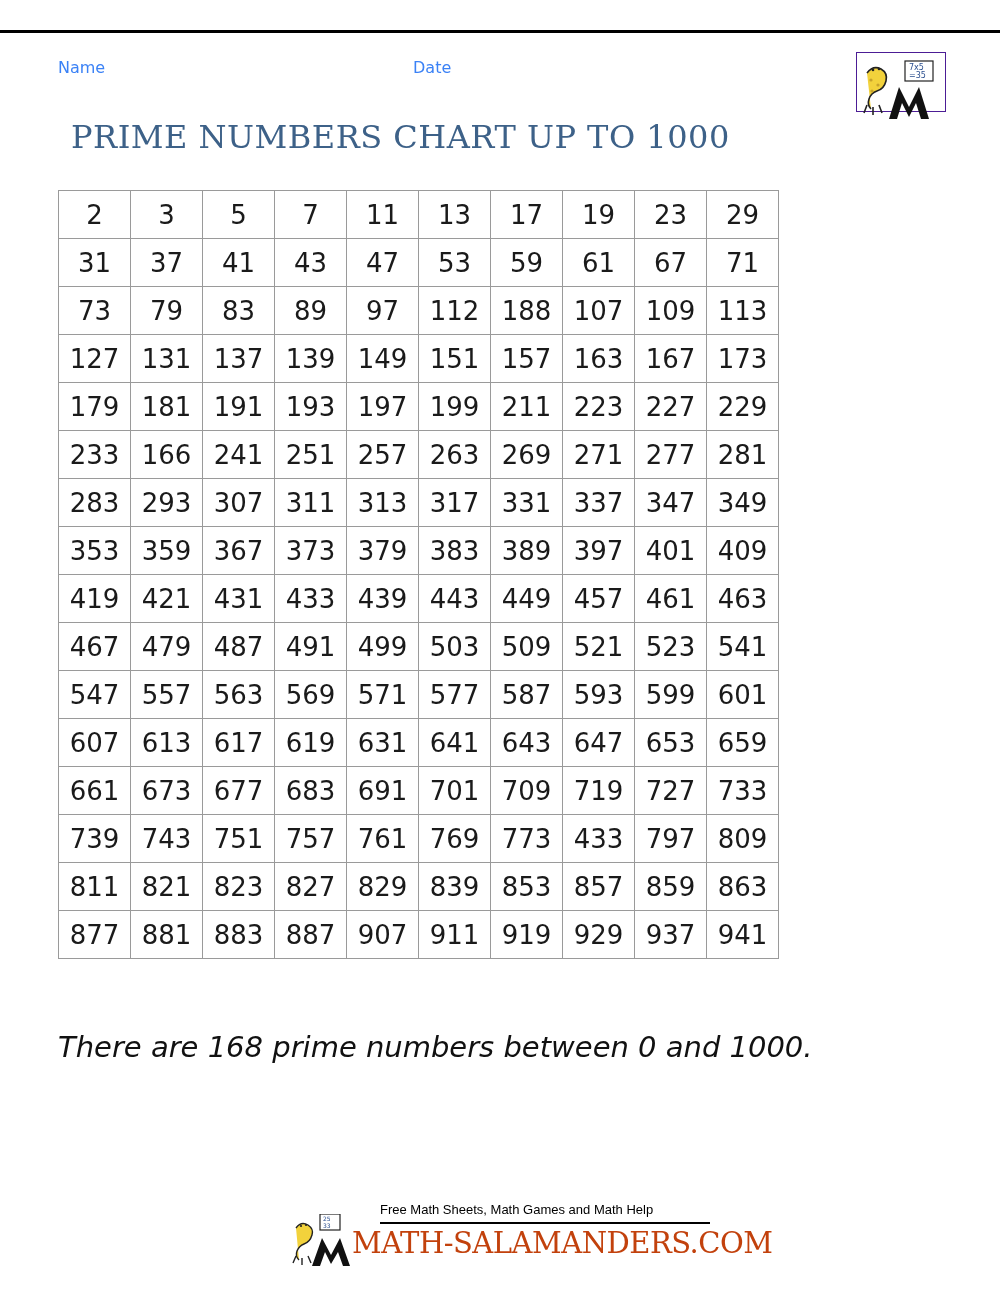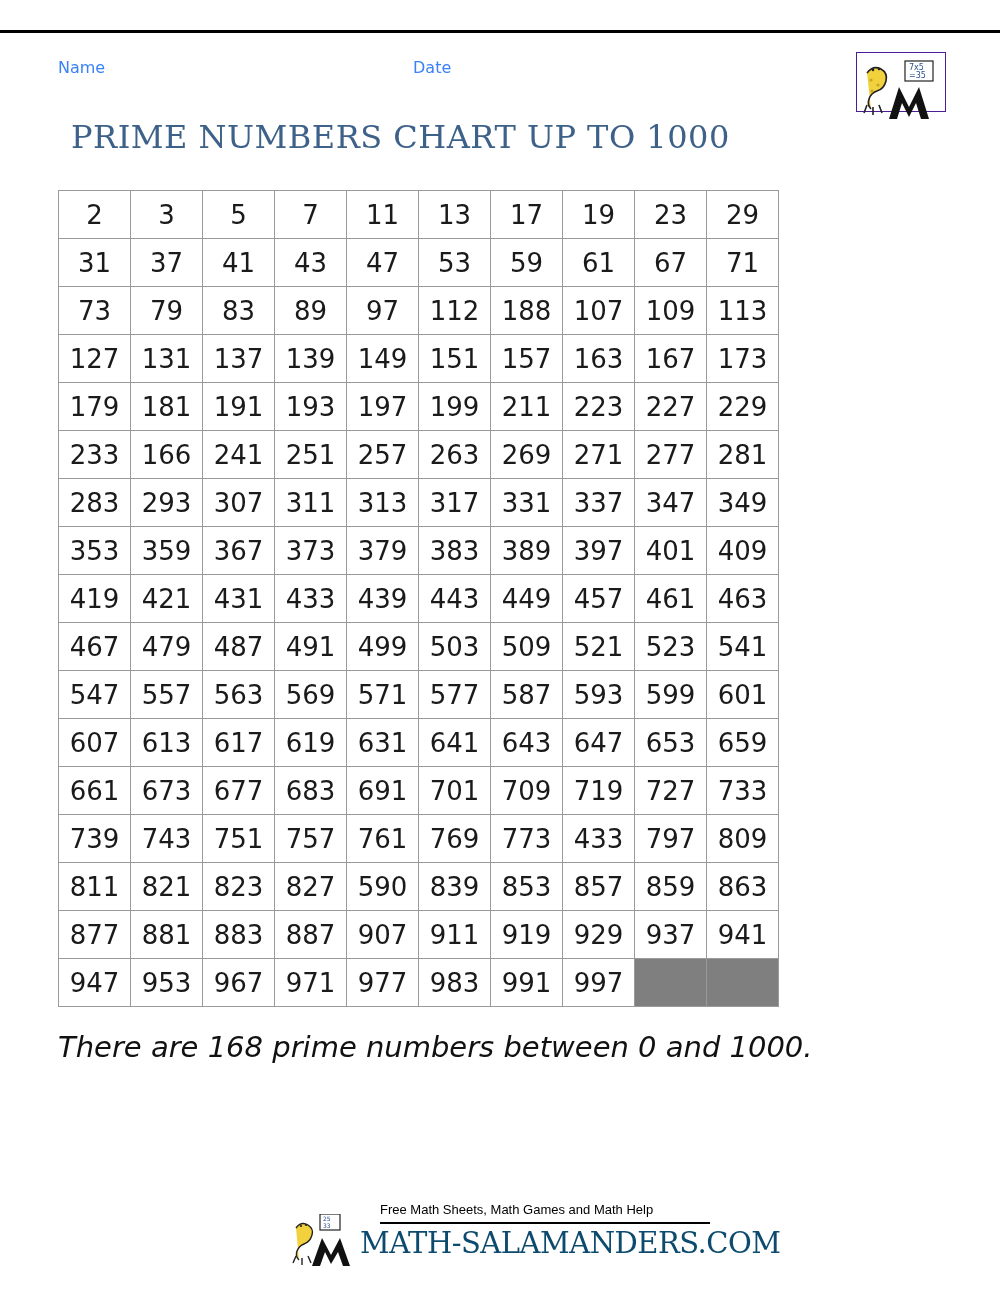--- a/index.html
+++ b/index.html
@@ -128,23 +128,22 @@
     height: 2px;
     background: #000;
   }
   .footer-domain {
     position: absolute;
     left: 62px;
     top: 30px;
     font-size: 29px;
     font-family: "DejaVu Serif", serif;
     letter-spacing: -0.5px;
-    color: #0c4a6e;
+    color: #c2410c;
     white-space: nowrap;
-    margin-left: 8px;
   }
   .footer-logo {
     position: absolute;
     left: 0px;
     top: 18px;
   }
 </style>
 </head>
 <body>
 
@@ -345,50 +344,38 @@
         <td>773</td>
         <td>433</td>
         <td>797</td>
         <td>809</td>
       </tr>
       <tr>
         <td>811</td>
         <td>821</td>
         <td>823</td>
         <td>827</td>
-        <td>590</td>
+        <td>829</td>
         <td>839</td>
         <td>853</td>
         <td>857</td>
         <td>859</td>
         <td>863</td>
       </tr>
       <tr>
         <td>877</td>
         <td>881</td>
         <td>883</td>
         <td>887</td>
         <td>907</td>
         <td>911</td>
         <td>919</td>
         <td>929</td>
         <td>937</td>
         <td>941</td>
-      </tr>
-      <tr>
-        <td>947</td>
-        <td>953</td>
-        <td>967</td>
-        <td>971</td>
-        <td>977</td>
-        <td>983</td>
-        <td>991</td>
-        <td>997</td>
-        <td class="empty"></td>
-        <td class="empty"></td>
       </tr>
     </tbody>
 </table>
 
 <div class="caption">There are 168 prime numbers between 0 and 1000.</div>
 
 <div class="footer">
   <div class="footer-inner">
     <div class="footer-logo">
       <svg width="90" height="58" viewBox="0 0 90 58">

